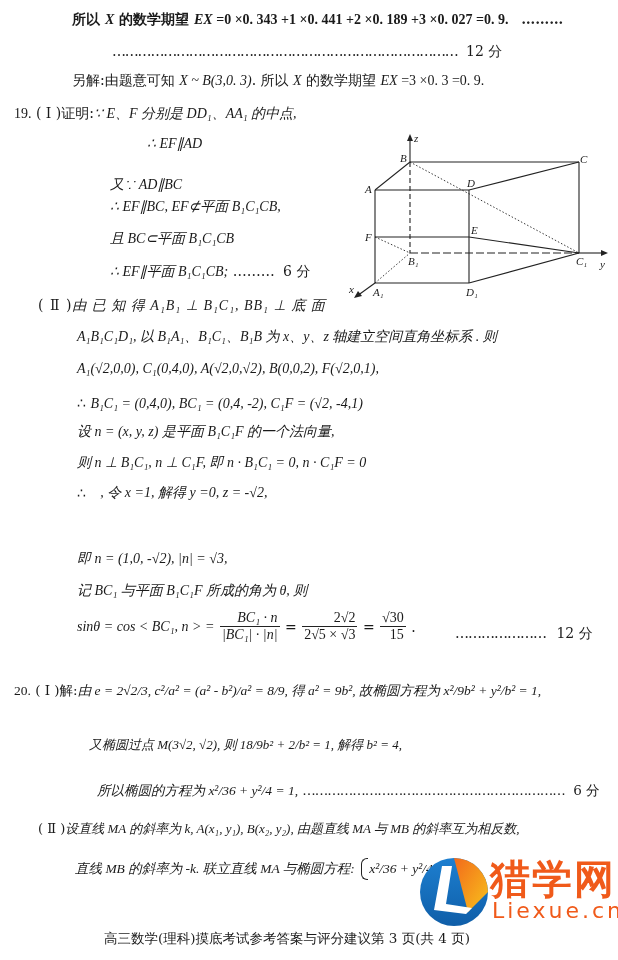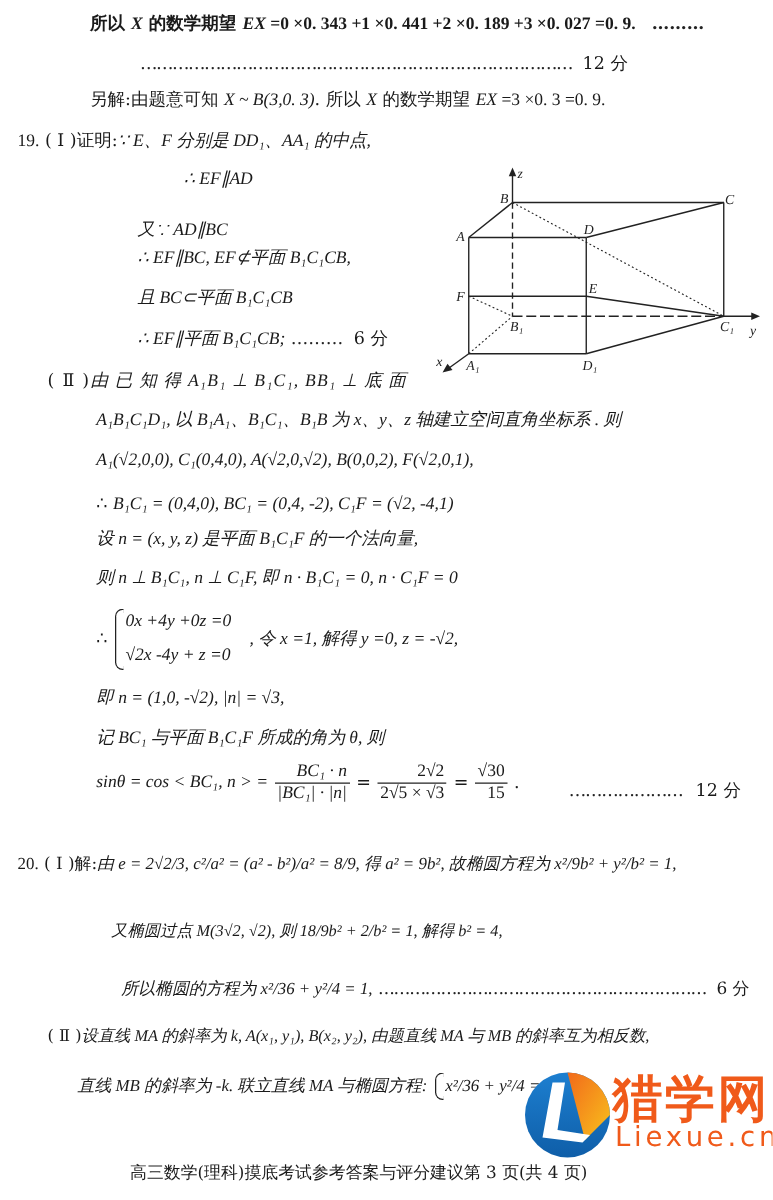--- a/index.html
+++ b/index.html
@@ -122,24 +122,20 @@
 <div class="abs it" style="left:77px; top:330px;">A₁B₁C₁D₁, 以 B₁A₁、B₁C₁、B₁B 为 x、y、z 轴建立空间直角坐标系 . 则</div>
 <div class="abs it" style="left:77px; top:362px;">A₁(√2,0,0), C₁(0,4,0), A(√2,0,√2), B(0,0,2), F(√2,0,1),</div>
 <div class="abs" style="left:77px; top:396px;">
   <span>∴</span>
   <span class="it">B₁C₁ = (0,4,0), BC₁ = (0,4, -2), C₁F = (√2, -4,1)</span>
 </div>
 <div class="abs it" style="left:77px; top:425px;">设 n = (x, y, z) 是平面 B₁C₁F 的一个法向量,</div>
 <div class="abs it" style="left:77px; top:456px;">则 n ⊥ B₁C₁, n ⊥ C₁F, 即 n · B₁C₁ = 0, n · C₁F = 0</div>
 <div class="abs" style="left:77px; top:485px;">
   <span style="vertical-align:middle;">∴ </span>
-  <span class="brace-sys">
-    <span class="it">0x +4y +0z =0</span>
-    <span class="it">√2x -4y + z =0</span>
-  </span>
   <span class="it" style="vertical-align:middle; margin-left:10px;">, 令 x =1, 解得 y =0, z = -√2,</span>
 </div>
 <div class="abs it" style="left:77px; top:552px;">即 n = (1,0, -√2), |n| = √3,</div>
 <div class="abs it" style="left:77px; top:584px;">记 BC₁ 与平面 B₁C₁F 所成的角为 θ, 则</div>
 <div class="abs" style="left:77px; top:610px;">
   <span class="it" style="vertical-align:middle;">sinθ = cos &lt; BC₁, n &gt; =</span>
   <span class="frac it"><span class="num">BC₁ · n</span><span class="den">|BC₁| · |n|</span></span>
   <span style="vertical-align:middle;">=</span>
   <span class="frac rm"><span class="num">2√2</span><span class="den">2√5 × √3</span></span>
   <span style="vertical-align:middle;">=</span>
@@ -157,21 +153,21 @@
 </div>
 <div class="abs it" style="left:89px; top:738px; font-size:13px;">又椭圆过点 M(3√2, √2), 则 18/9b² + 2/b² = 1, 解得 b² = 4,</div>
 <div class="abs" style="left:97px; top:784px; font-size:13.5px;">
   <span class="it">所以椭圆的方程为 x²/36 + y²/4 = 1,</span>
   <span class="dots" style="letter-spacing:-1px;">………………………………………………………</span>
   <span style="margin-left:4px;">6 分</span>
 </div>
 <div class="abs" style="left:38px; top:822px; font-size:13px;">
   <span>( Ⅱ )</span><span class="it">设直线 MA 的斜率为 k, A(x₁, y₁), B(x₂, y₂), 由题直线 MA 与 MB 的斜率互为相反数,</span>
 </div>
-<div class="abs" style="left:62px; top:856px; font-size:13.5px;">
+<div class="abs" style="left:75px; top:856px; font-size:13.5px;">
   <span class="it" style="vertical-align:middle;">直线 MB 的斜率为 -k. 联立直线 MA 与椭圆方程:</span>
   <span class="brace-sys">
     <span class="it">x²/36 + y²/4 = 1</span>
   </span>
   <span style="vertical-align:middle; margin-left:2px;">,</span>
 </div>
 
 <div class="abs" style="left:104px; top:932px; font-size:13.5px;">高三数学(理科)摸底考试参考答案与评分建议第 3 页(共 4 页)</div>
 
 <div id="logo">

